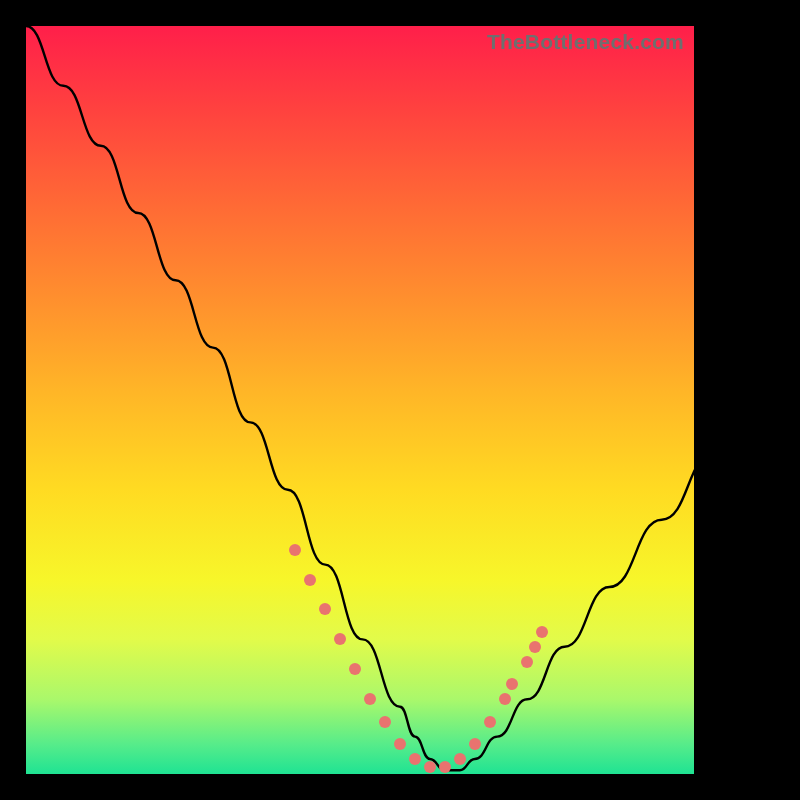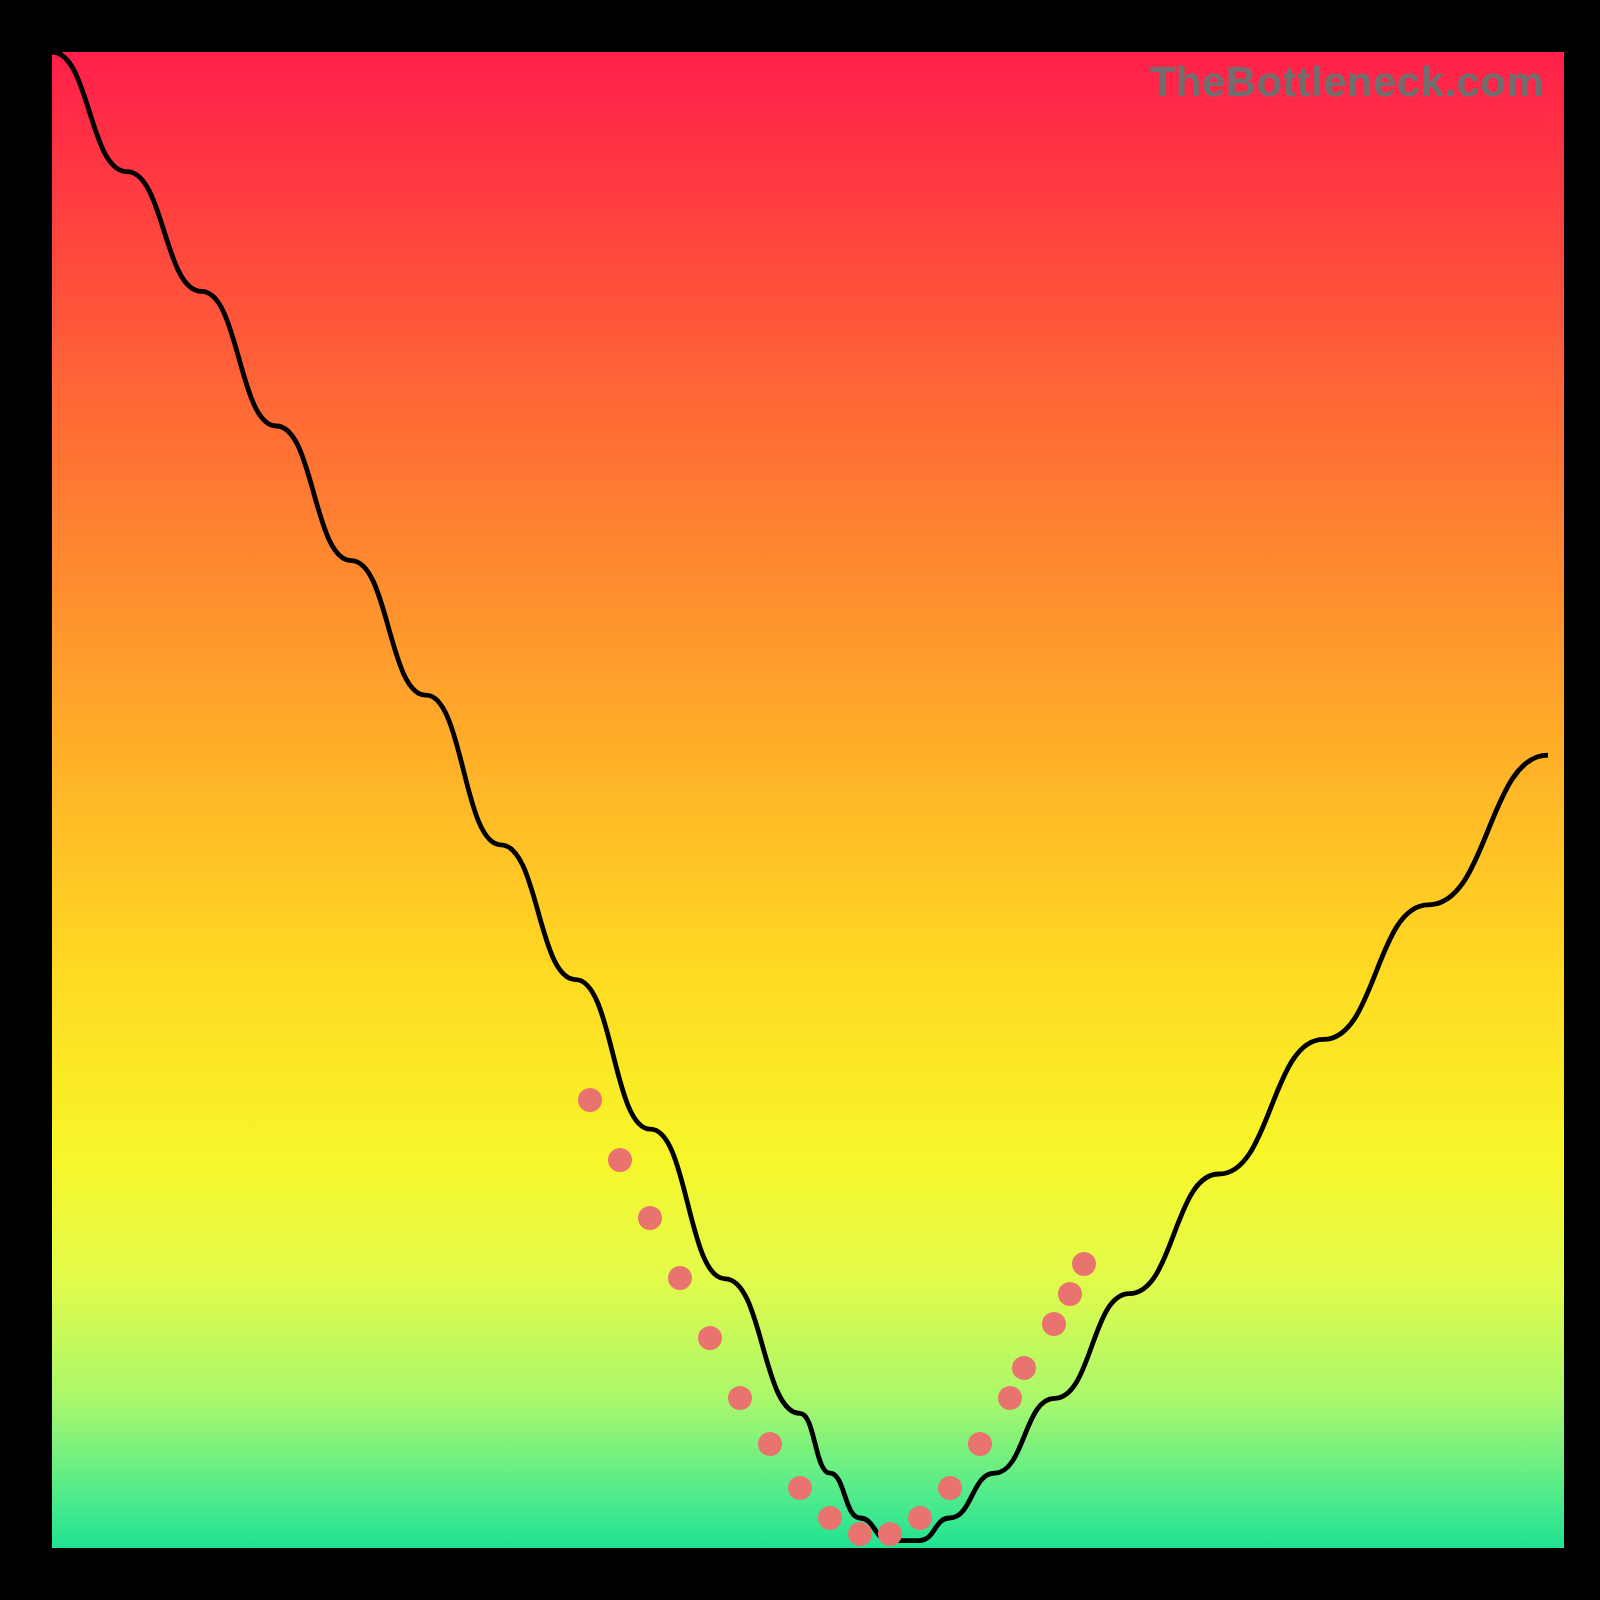--- a/index.html
+++ b/index.html
@@ -1,17 +1,17 @@
 <!DOCTYPE html>
 <html><head>
 <meta charset="utf-8">
 <style>
   html,body{margin:0;padding:0;width:800px;height:800px;overflow:hidden}
   .stage{position:relative;width:800px;height:800px;background:#000}
-  .plot{position:absolute;left:26px;top:26px;width:756px;height:748px;
+  .plot{position:absolute;left:26px;top:26px;width:668px;height:748px;
         background:linear-gradient(to bottom,
           #ff1f4a 0%, #ff413f 11%, #ff6a35 24%, #ff8e2e 36%,
           #ffb627 49%, #ffdb22 62%, #f7f62a 74%, #e2fb4a 82%,
           #aaf86b 90%, #57ec8a 96%, #1fe393 100%)}
   .wm{position:absolute;top:4px;right:10px;font:700 21px Arial,Helvetica,sans-serif;
       color:#6f6f6f;letter-spacing:.2px}
   svg.curve{position:absolute;left:0;top:0;width:748px;height:748px;overflow:visible}
   .dot{position:absolute;width:12px;height:12px;border-radius:50%;
        background:#e9736f;transform:translate(-50%,-50%)}
 </style>

